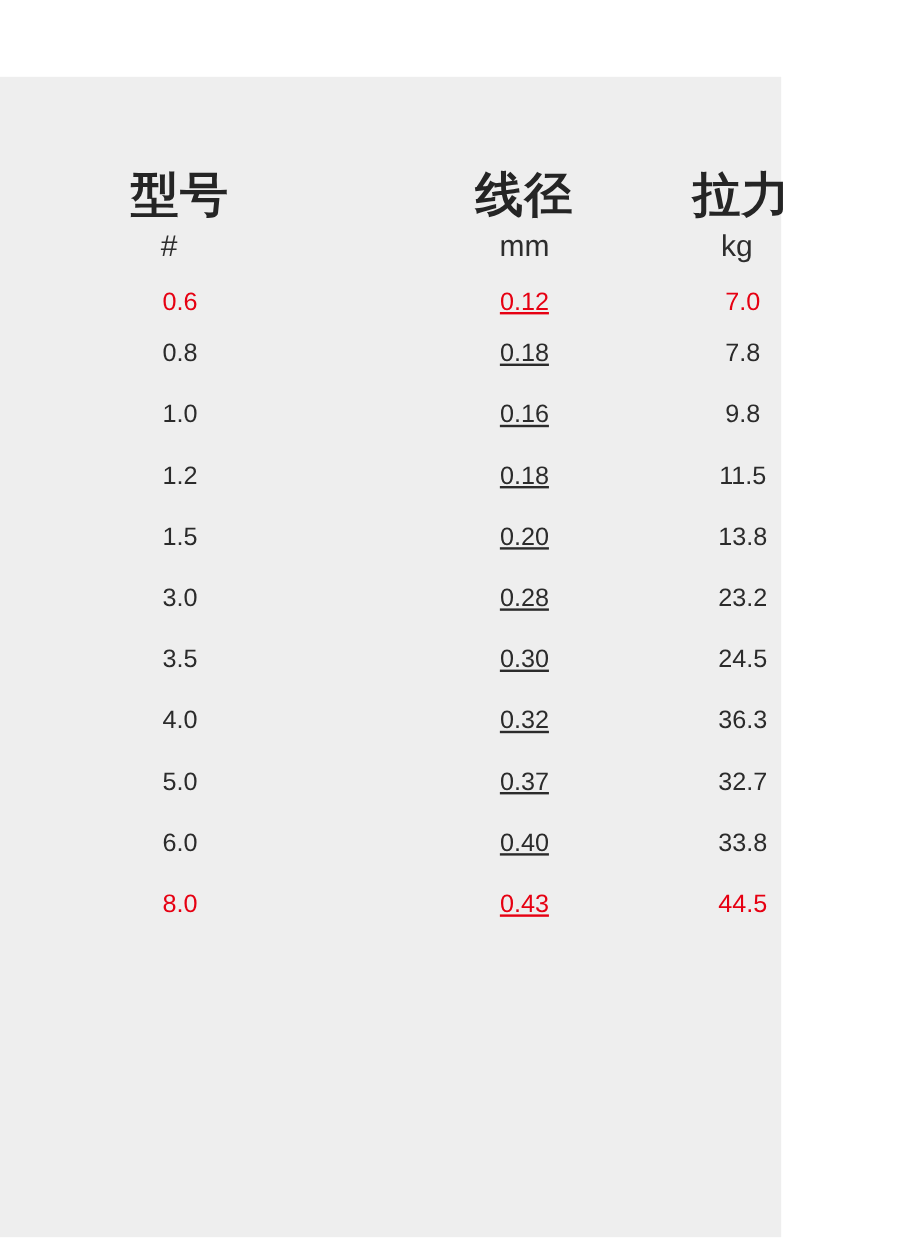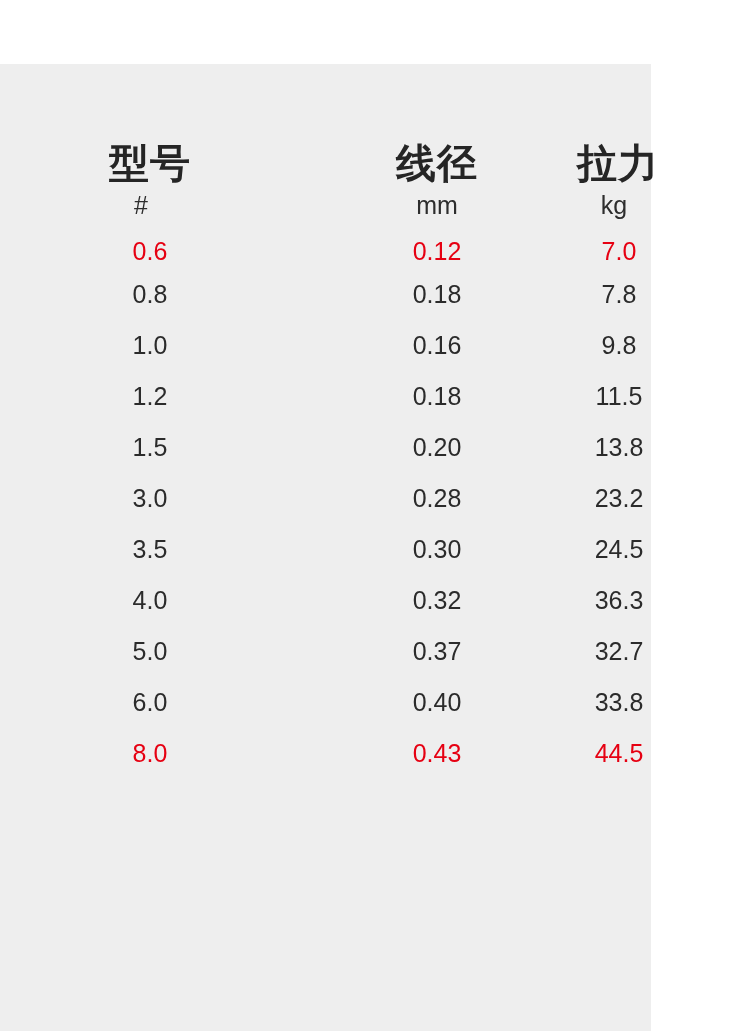--- a/index.html
+++ b/index.html
@@ -84,33 +84,33 @@
   .head-cell.col-str   { transform: translateX(-16px); }
 
   .head-unit.col-model { transform: translateX(-9px); }
   .head-unit.col-str   { transform: translateX(-4px); }
 
   
   .spec-table tbody tr { height: 51px; }
 
   .spec-table tbody td {
     padding: 0;
-    font-size: 25px;
+    font-size: 21px;
     font-weight: 400;
     color: #2b2b2b;
     text-align: center;
     vertical-align: middle;
     line-height: 1;
     white-space: nowrap;
   }
 
   .spec-table tbody tr:first-child td { padding-top: 16px; }
 
   td.col-model { transform: translateX(0px); }
-  td.col-dia   { transform: translateX(28px); }
+  td.col-dia   { transform: translateX(28px); text-decoration: underline; }
   td.col-str   { transform: translateX(-15px); }
 
   tr.row-highlight td {
     color: #e60012;
     font-weight: 500;
   }
 </style>
 </head>
 <body>
 

